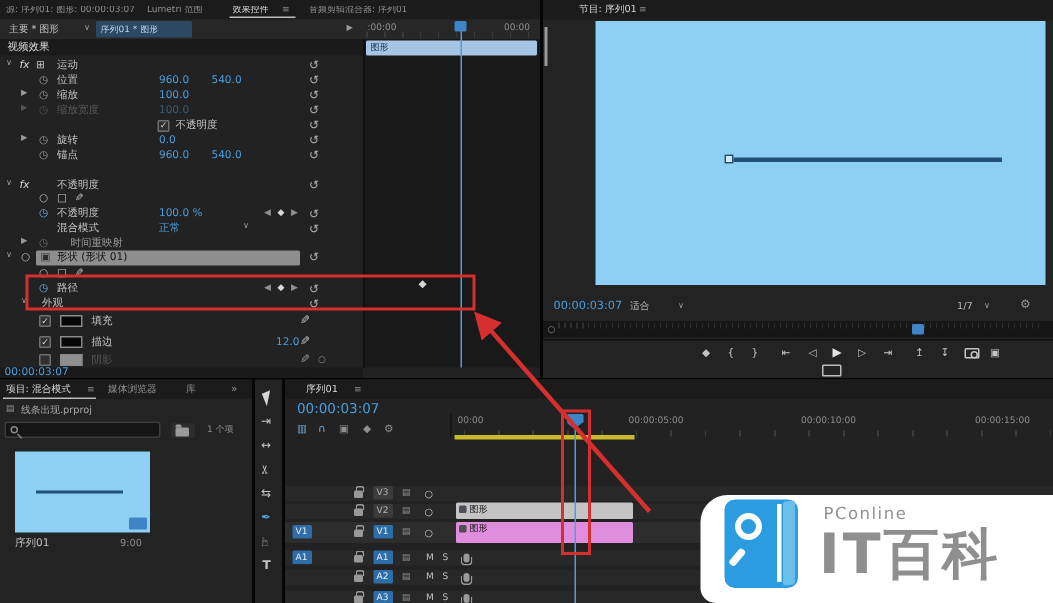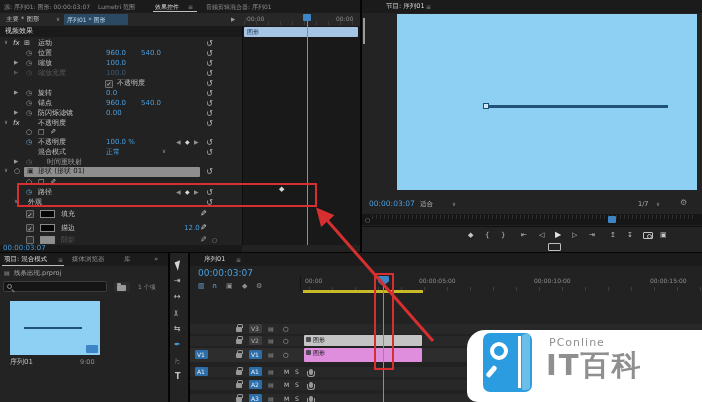--- a/index.html
+++ b/index.html
@@ -139,27 +139,20 @@
     </div>
 
     <div class="row" style="top:99px;">
       <span class="sw i-sw" style="left:26px;"></span>
       <span class="t7 lt" style="left:38px;">锚点</span>
       <span class="t7 acc" style="left:106px;">960.0</span>
       <span class="t7 acc" style="left:141px;">540.0</span>
       <span class="rst i-rst" style="left:206px;"></span>
     </div>
 
-    <div class="row" style="top:109px;">
-      <span class="exp i-exp" style="left:14px;"></span>
-      <span class="sw i-sw" style="left:26px;"></span>
-      <span class="t7 lt" style="left:38px;">防闪烁滤镜</span>
-      <span class="t7 acc" style="left:106px;">0.00</span>
-      <span class="rst i-rst" style="left:206px;"></span>
-    </div>
 
     <div class="row" style="top:119px;">
       <span class="exp i-expo" style="left:4px;"></span>
       <span class="t7 wh i-fx" style="left:13px;"></span>
       <span class="t7 lt" style="left:38px;">不透明度</span>
       <span class="rst i-rst" style="left:206px;"></span>
     </div>
 
     <div class="row" style="top:129px;height:8px;">
       <span class="t7 lt i-circ" style="left:26px;top:0;"></span>
@@ -428,21 +421,21 @@
     <div class="redbox" style="left:184px;top:20px;width:20px;height:97px;"></div>
 
     <div style="left:277px;top:77px;width:235px;height:72px;background:#fff;border-radius:18px 0 0 10px;">
       <div style="left:16px;top:3px;width:49px;height:59px;background:#2b9ce0;border-radius:7px;">
         <div style="left:7px;top:9px;width:18px;height:18px;border:4.5px solid #fff;border-radius:50%;"></div>
         <div style="left:6px;top:32px;width:5px;height:13px;background:#fff;border-radius:2px;transform:rotate(40deg);"></div>
         <div style="left:35px;top:3px;width:3px;height:52px;background:#fff;"></div>
         <div style="left:39px;top:1px;width:8px;height:56px;background:#6bbdea;border-radius:2px;transform:skewY(-7deg);"></div>
       </div>
       <span style="left:82px;top:7px;font-size:11px;color:#8f8f8f;letter-spacing:1px;">PConline</span>
-      <span style="left:79px;top:21px;font-size:29px;font-weight:bold;color:#8f8f8f;letter-spacing:2px;">IT百科</span>
+      <span style="left:79px;top:21px;font-size:37px;font-weight:bold;color:#8f8f8f;letter-spacing:2px;">IT百科</span>
     </div>
   </div>
 
   <svg style="position:absolute;left:0;top:0;width:702px;height:402px;pointer-events:none;" viewBox="0 0 702 402">
     <defs>
       <marker id="ah" markerWidth="6" markerHeight="6" refX="4.5" refY="3" orient="auto">
         <path d="M0,0 L6,3 L0,6 z" fill="#d62f2f"></path>
       </marker>
     </defs>
     <line x1="433" y1="341" x2="319" y2="211" stroke="#d62f2f" stroke-width="3" marker-end="url(#ah)"></line>

